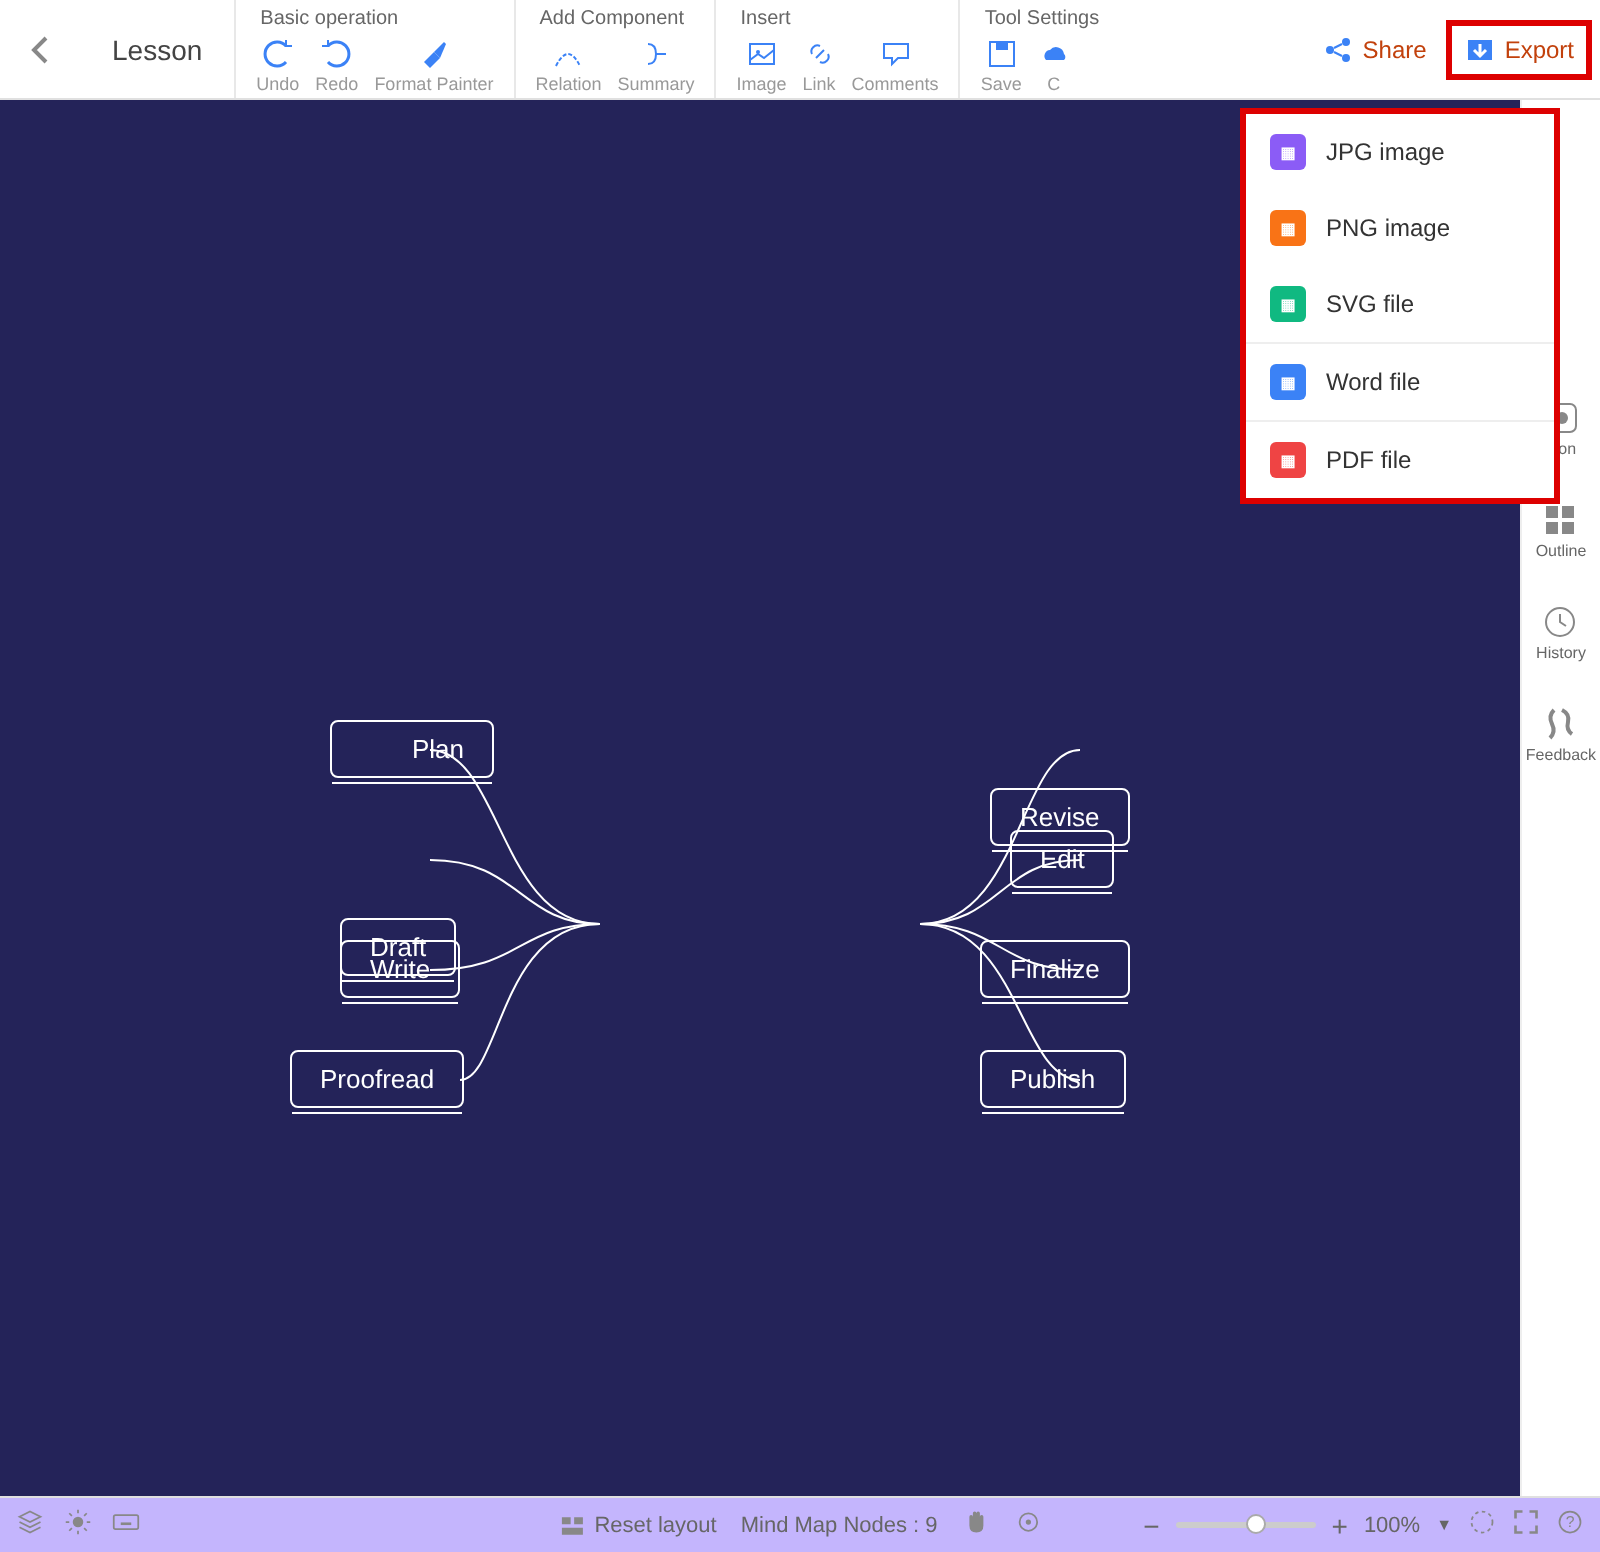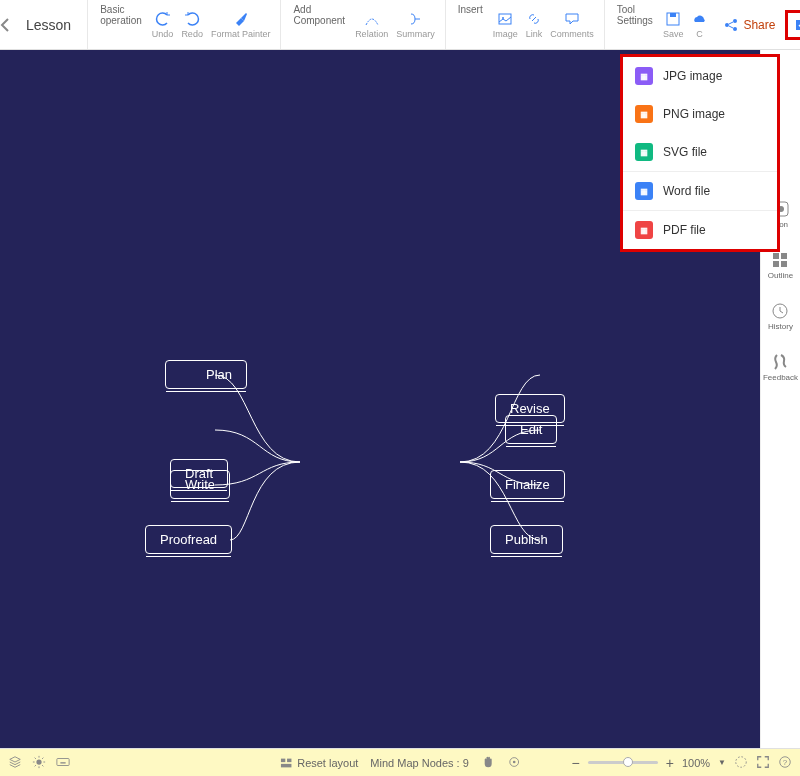--- a/index.html
+++ b/index.html
@@ -1,41 +1,41 @@
 <!DOCTYPE html>
 <html><head>
 <meta charset="utf-8">
 <style>
 *{box-sizing:border-box;margin:0;padding:0;font-family:-apple-system,BlinkMacSystemFont,"Segoe UI",Arial,sans-serif}
 body{width:800px;height:776px;overflow:hidden;background:#fff;position:relative}
 .toolbar{height:50px;border-bottom:1px solid #e0e0e0;display:flex;align-items:stretch;font-size:10px;color:#888}
 .back{width:40px;display:flex;align-items:center;justify-content:center;cursor:pointer}
 .back svg{width:10px;height:16px}
 .title{display:flex;align-items:center;padding:0 16px;font-size:14px;color:#444}
-.sect{border-left:1px solid #e8e8e8;padding:0 6px;display:flex;flex-direction:row}
+.sect{border-left:1px solid #e8e8e8;padding:0 6px;display:flex;flex-direction:column}
 .sect-title{font-size:10px;color:#666;padding:4px 6px 2px}
 .sect-btns{display:flex;flex:1}
 .tbtn{display:flex;flex-direction:column;align-items:center;justify-content:center;padding:0 4px;gap:2px;cursor:pointer}
 .tbtn .ic{width:16px;height:16px;display:flex;align-items:center;justify-content:center}
 .tbtn .lbl{font-size:9px;color:#999;white-space:nowrap}
 .right-btns{margin-left:auto;display:flex;align-items:center;gap:4px;padding-right:4px}
 .share-btn,.export-btn{display:flex;align-items:center;gap:4px;padding:4px 6px;font-size:12px;color:#c2410c;cursor:pointer}
 .share-btn .ic,.export-btn .ic{width:16px;height:16px;display:flex;align-items:center;justify-content:center}
 .hl-red{border:3px solid #d00}
 .export-menu{position:absolute;top:54px;right:20px;width:160px;background:#fff;border:1px solid #ddd;box-shadow:0 2px 8px rgba(0,0,0,.1);z-index:20}
 .export-menu.hl-red{border:3px solid #d00;box-shadow:none}
 .ex-item{display:flex;align-items:center;gap:10px;padding:10px 12px;font-size:12px;color:#333;cursor:pointer}
 .ex-item.sep{border-top:1px solid #eee}
 .ex-ic{width:18px;height:18px;border-radius:3px;display:flex;align-items:center;justify-content:center;font-size:8px;color:#fff;font-weight:bold}
 .canvas{position:absolute;top:50px;left:0;right:40px;bottom:28px;background:#242359;overflow:hidden}
 .sidebar{position:absolute;top:50px;right:0;width:40px;bottom:28px;background:#fff;border-left:1px solid #eee;display:flex;flex-direction:column;align-items:center;padding-top:150px;gap:22px;z-index:5}
 .sb-item{display:flex;flex-direction:column;align-items:center;gap:2px;cursor:pointer;color:#666}
 .sb-item .sic{width:18px;height:18px}
 .sb-item .slbl{font-size:8px}
-.statusbar{position:absolute;bottom:0;left:0;right:0;height:28px;border-top:1px solid #e0e0e0;display:flex;align-items:center;padding:0 8px;font-size:11px;color:#666;background:#fef9c3;z-index:5}
+.statusbar{position:absolute;bottom:0;left:0;right:0;height:28px;border-top:1px solid #e0e0e0;display:flex;align-items:center;padding:0 8px;font-size:11px;color:#666;background:#c4b5fd;z-index:5}
 .sb-left{display:flex;gap:10px;align-items:center}
 .sb-center{position:absolute;left:50%;transform:translateX(-50%);display:flex;gap:12px;align-items:center}
 .sb-right{margin-left:auto;display:flex;gap:8px;align-items:center}
 .slider{width:70px;height:3px;background:#ccc;position:relative;border-radius:2px}
 .slider-thumb{width:10px;height:10px;background:#fff;border:1px solid #aaa;border-radius:50%;position:absolute;top:-4px;left:35px}
 .central-node{position:absolute;left:300px;top:392px;width:160px;height:40px;background:#5a5de8;border-radius:6px;color:#fff;display:flex;align-items:center;justify-content:center;font-size:15px;font-weight:600}
 .leaf{position:absolute;border:1px solid #fff;border-radius:4px;color:#fff;padding:6px 14px;font-size:13px;background:transparent;white-space:nowrap}
 .leaf::after{content:"";position:absolute;bottom:-4px;left:0;right:0;height:1px;background:#fff}
 .connectors{position:absolute;inset:0;pointer-events:none}
 .connectors path{stroke:#fff;stroke-width:1;fill:none}

